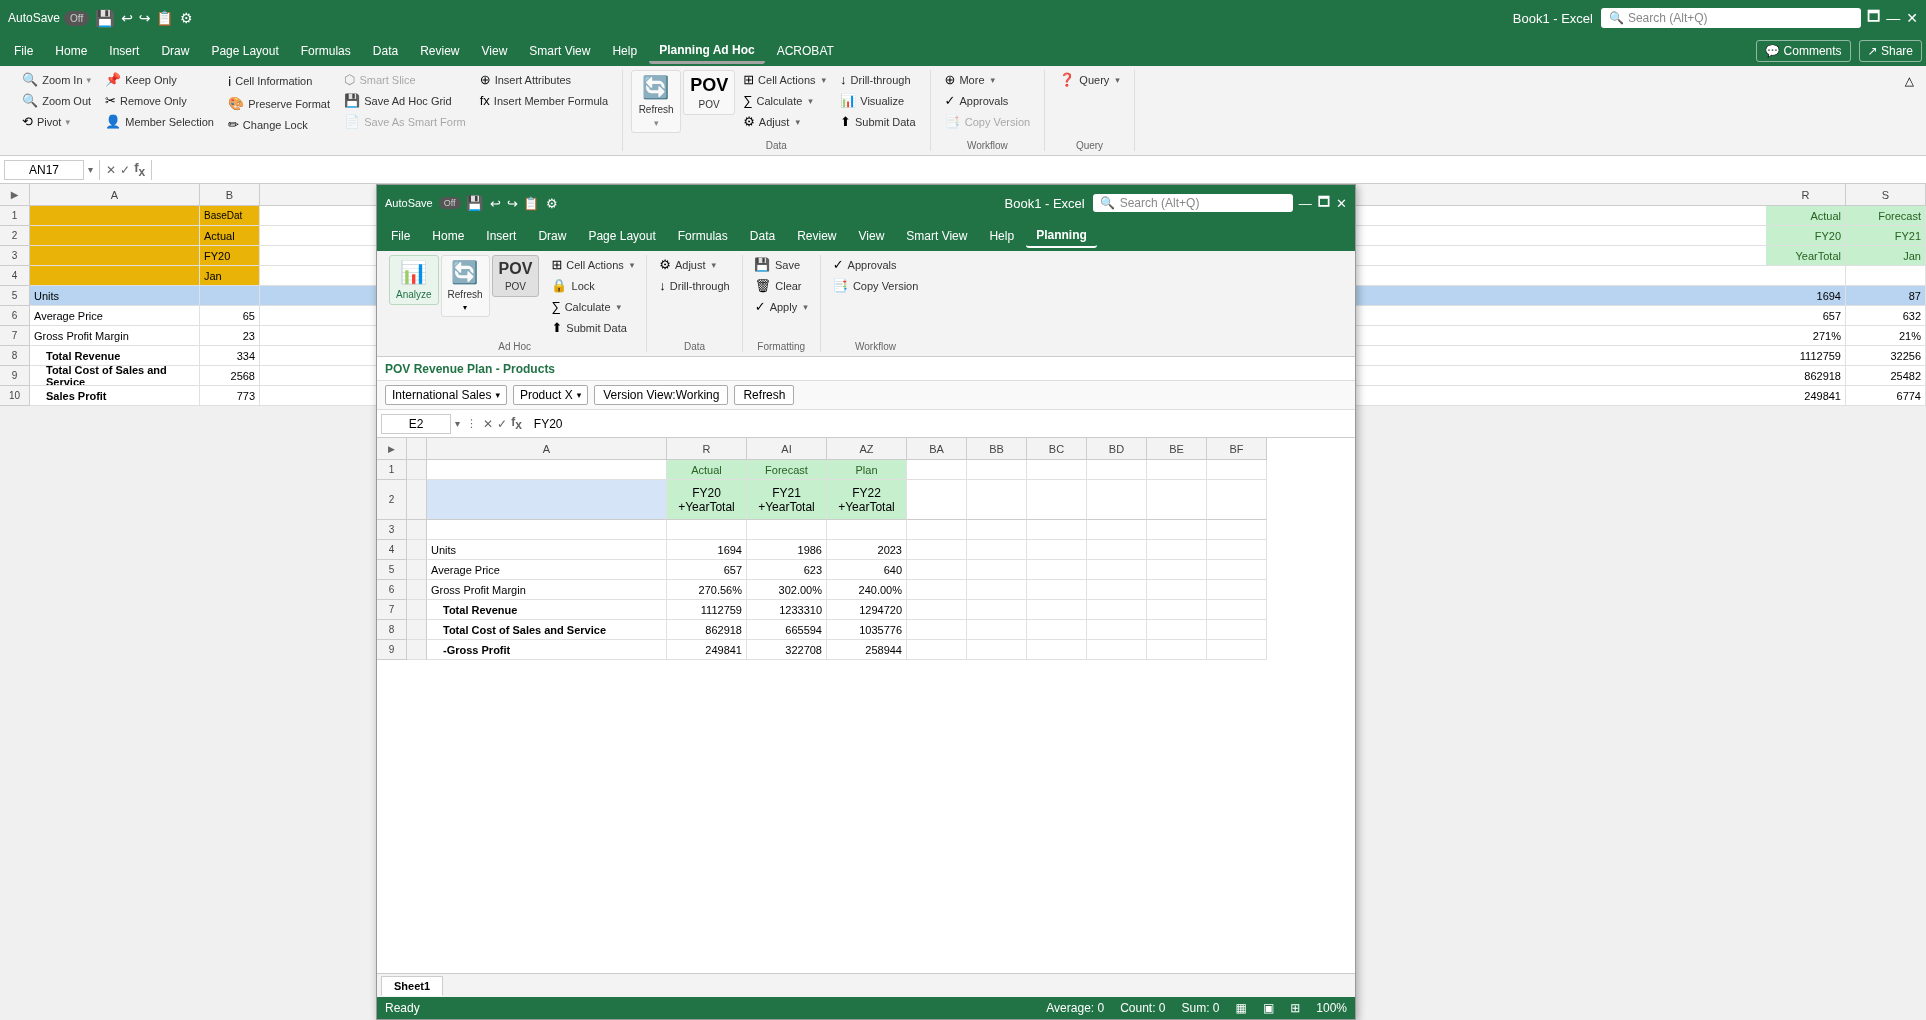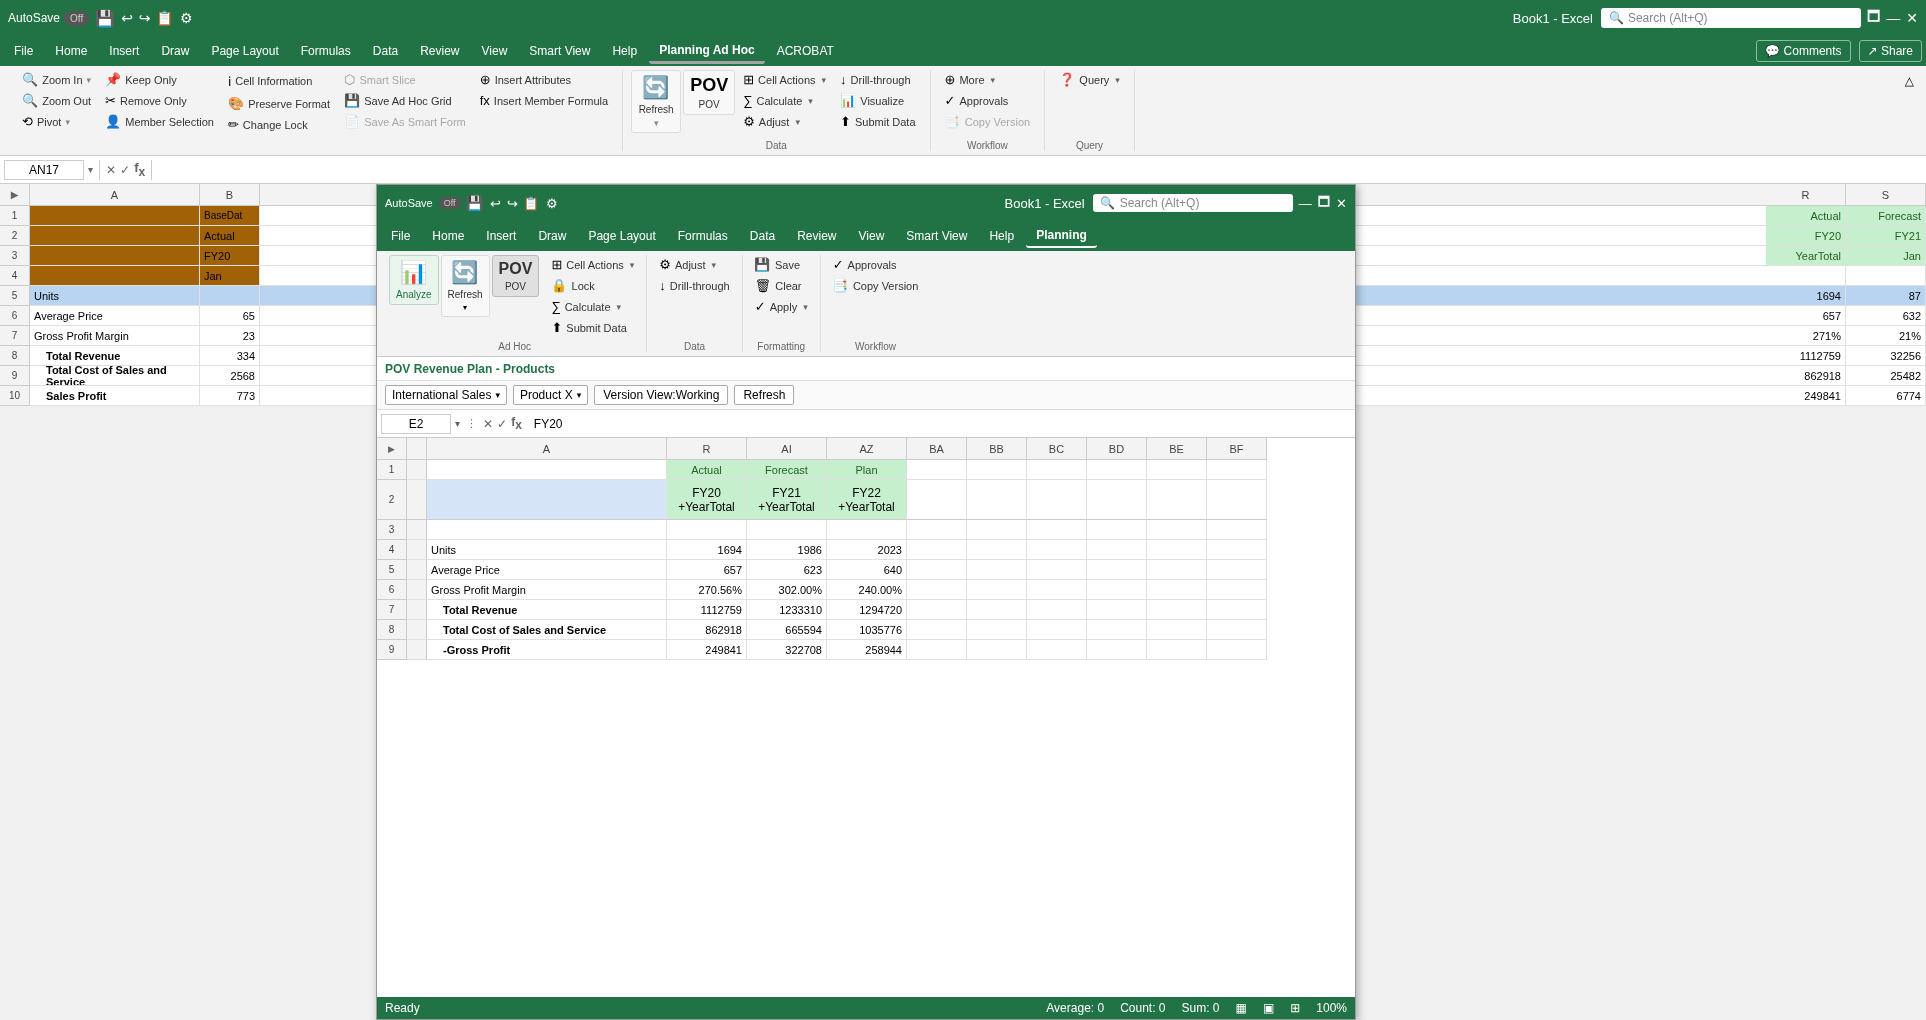--- a/index.html
+++ b/index.html
@@ -58,21 +58,21 @@
     .col-header { background: #f3f3f3; border-right: 1px solid #ccc; border-bottom: 1px solid #ccc; height: 22px; display: flex; align-items: center; justify-content: center; font-size: 11px; color: #444; }
     .row { display: flex; }
     .row-header { width: 30px; min-width: 30px; background: #f3f3f3; border-right: 1px solid #ccc; border-bottom: 1px solid #ccc; height: 20px; display: flex; align-items: center; justify-content: center; font-size: 10px; color: #444; }
     .cell { border-right: 1px solid #e0e0e0; border-bottom: 1px solid #e0e0e0; height: 20px; display: flex; align-items: center; padding: 0 4px; font-size: 11px; overflow: hidden; }
     .cell.right-align { justify-content: flex-end; }
     .cell.center-align { justify-content: center; }
     .cell.bold { font-weight: bold; }
     .cell.indent { padding-left: 16px; }
 
     
-    .cell.blue-bg { background: #a16207; }
+    .cell.blue-bg { background: #eab308; }
     
     .overlay-window {
       position: absolute; left: 376px; top: 0; width: 980px; height: 100%;
       background: white; border: 1px solid #999; box-shadow: 2px 2px 8px rgba(0,0,0,0.3);
       z-index: 50; display: flex; flex-direction: column;
     }
 
     .overlay-title-bar {
       background: #217346; color: white; display: flex; align-items: center;
       height: 36px; padding: 0 8px; gap: 8px;
@@ -773,20 +773,23 @@
             <div class="cell cell-other"></div>
             <div class="cell cell-other"></div>
             <div class="cell cell-other"></div>
             <div class="cell cell-other"></div>
             <div class="cell cell-other"></div>
           </div>
 
         </div>
       </div>
 
+      <div class="tab-bar">
+        <div class="sheet-tab active">Sheet1</div>
+      </div>
 
       <div class="status-bar">
         <span>Ready</span>
         <span style="margin-left:auto;">Average: 0</span>
         <span>Count: 0</span>
         <span>Sum: 0</span>
         <span>▦</span>
         <span>▣</span>
         <span>⊞</span>
         <span>100%</span>

